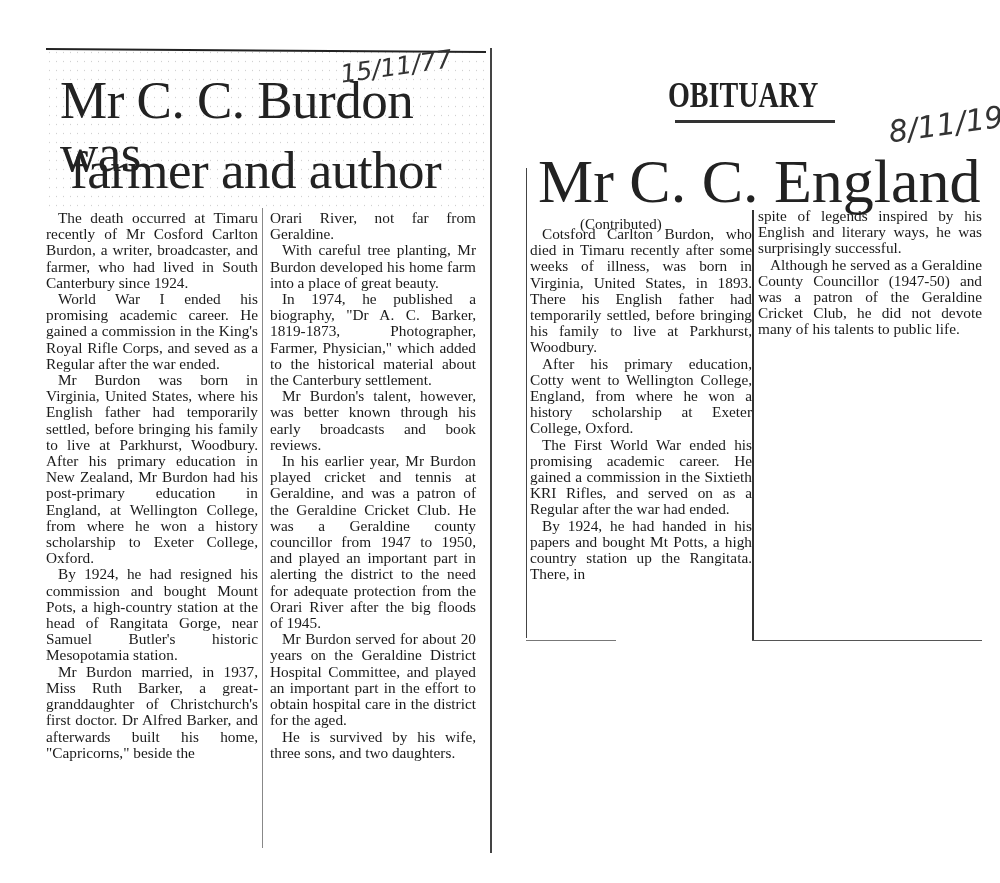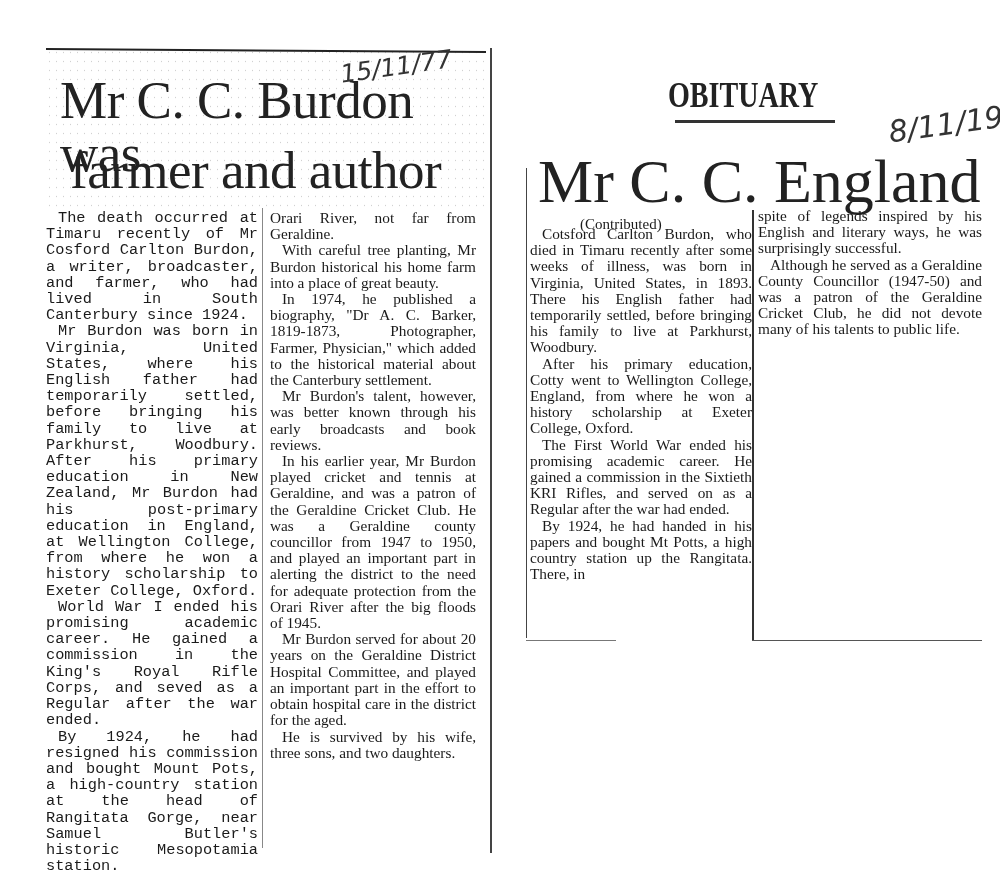--- a/index.html
+++ b/index.html
@@ -24,21 +24,21 @@
     .handwritten { position: absolute; font-family: "DejaVu Sans", sans-serif; font-style: italic;
                    color: #333; transform: rotate(-8deg); }
     #date-left { left: 294px; top: 4px; font-size: 25px; }
     #date-right { left: 366px; top: 44px; font-size: 30px; }
 
     .col { position: absolute; font-size: 15.3px; line-height: 16.2px; text-align: justify; }
     .col p { margin: 0; text-indent: 12px; }
     .col p.cont { text-indent: 0; }
     .col p.gap { }
 
-    #left-col-1 { left: 0px; top: 162px; width: 212px; font-family: Liberation Mono, monospace; }
+    #left-col-1 { left: 0px; top: 162px; width: 212px; }
     #left-col-2 { left: 224px; top: 162px; width: 206px; }
     #clip-left .col-rule { position:absolute; left: 216px; top: 160px; width: 1px; height: 640px; background: #888; }
 
     #obituary-label { position: absolute; left: 146px; top: 14px; font-size: 36px; font-weight: bold;
                       transform: scaleX(0.78); transform-origin: left; color: #222; }
     #obituary-underline { position: absolute; left: 153px; top: 60px; width: 160px; height: 3px; background: #333; }
     #headline-right { left: 16px; top: 90px; font-size: 62px; letter-spacing: 0; }
     #clip-right .left-edge { position:absolute; left: 4px; top: 108px; width: 1px; height: 470px; background: #444; }
     #clip-right .bottom-rule { position:absolute; left: 230px; top: 580px; width: 230px; height: 1px; background: #555; }
     #clip-right .bottom-rule2 { position:absolute; left: 4px; top: 580px; width: 90px; height: 1px; background: #777; }
@@ -54,28 +54,29 @@
 <div class="clipping" id="clip-left">
   <div class="noise"></div>
   <div class="clip-topline"></div>
   <div class="right-edge"></div>
   <span class="handwritten" id="date-left">15/11/77</span>
   <h1 class="headline" id="headline-left-1">Mr C. C. Burdon was</h1>
   <h1 class="headline" id="headline-left-2">farmer and author</h1>
 
   <div class="col" id="left-col-1">
     <p>The death occurred at Timaru recently of Mr Cosford Carlton Burdon, a writer, broadcaster, and farmer, who had lived in South Canterbury since 1924.</p>
+    <p>World War I ended his promising academic career. He gained a commission in the King's Royal Rifle Corps, and seved as a Regular after the war ended.</p>
     <p>Mr Burdon was born in Virginia, United States, where his English father had temporarily settled, before bringing his family to live at Parkhurst, Woodbury. After his primary education in New Zealand, Mr Burdon had his post-primary education in England, at Wellington College, from where he won a history scholarship to Exeter College, Oxford.</p>
-    <p>World War I ended his promising academic career. He gained a commission in the King's Royal Rifle Corps, and seved as a Regular after the war ended.</p>
     <p>By 1924, he had resigned his commission and bought Mount Pots, a high-country station at the head of Rangitata Gorge, near Samuel Butler's historic Mesopotamia station.</p>
+    <p>Mr Burdon married, in 1937, Miss Ruth Barker, a great-granddaughter of Christchurch's first doctor. Dr Alfred Barker, and afterwards built his home, "Capricorns," beside the</p>
   </div>
   <div class="col-rule"></div>
   <div class="col" id="left-col-2">
     <p class="cont">Orari River, not far from Geraldine.</p>
-    <p>With careful tree planting, Mr Burdon historical his home farm into a place of great beauty.</p>
+    <p>With careful tree planting, Mr Burdon developed his home farm into a place of great beauty.</p>
     <p>In 1974, he published a biography, "Dr A. C. Barker, 1819-1873, Photographer, Farmer, Physician," which added to the historical material about the Canterbury settlement.</p>
     <p>Mr Burdon's talent, however, was better known through his early broadcasts and book reviews.</p>
     <p>In his earlier year, Mr Burdon played cricket and tennis at Geraldine, and was a patron of the Geraldine Cricket Club. He was a Geraldine county councillor from 1947 to 1950, and played an important part in alerting the district to the need for adequate protection from the Orari River after the big floods of 1945.</p>
     <p class="gap">Mr Burdon served for about 20 years on the Geraldine District Hospital Committee, and played an important part in the effort to obtain hospital care in the district for the aged.</p>
     <p class="gap">He is survived by his wife, three sons, and two daughters.</p>
   </div>
 </div>
 
 <div class="clipping" id="clip-right">
   <div id="obituary-label">OBITUARY</div>

